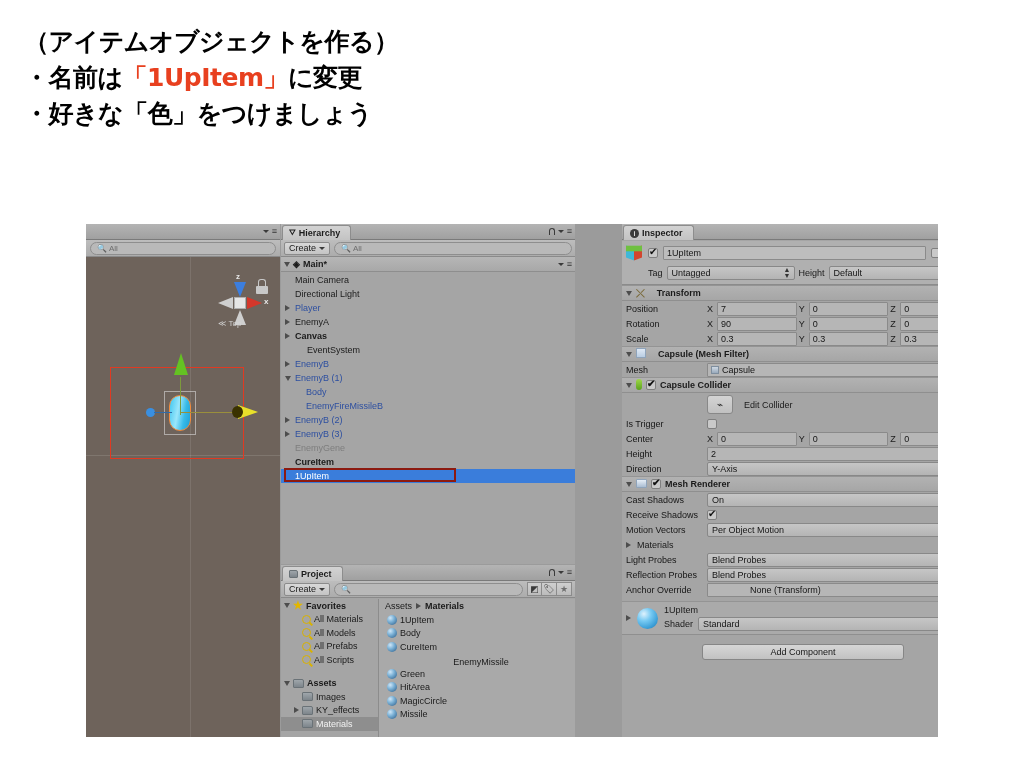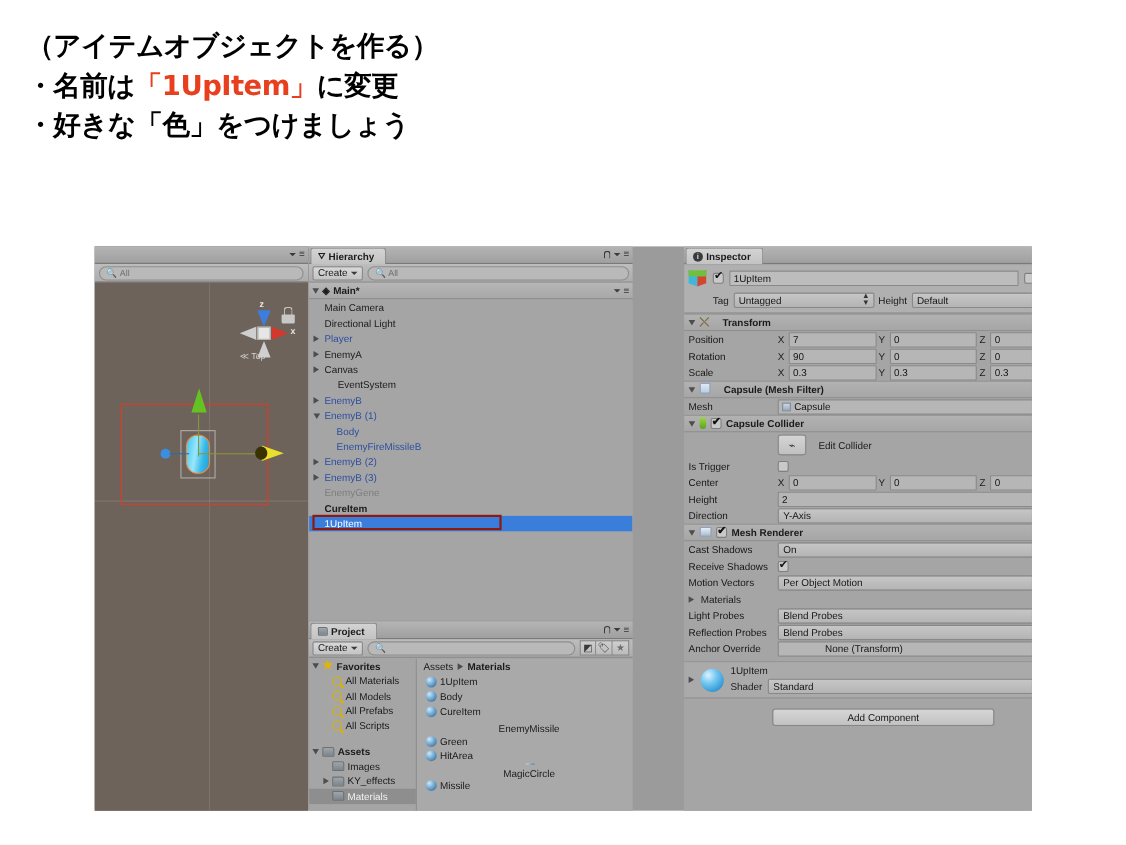--- a/index.html
+++ b/index.html
@@ -331,21 +331,21 @@
             <span class="tri-r"></span>
           </span>
           <span class="hlabel prefab">Player</span>
         </div>
         <div class="hrow" style="padding-left: 4px;">
           <span class="arrow-slot">
             <span class="tri-r"></span>
           </span>
           <span class="hlabel">EnemyA</span>
         </div>
-        <div class="hrow" style="padding-left: 4px;">
+        <div class="hrow" style="padding-left: 4px; font-weight: bold;">
           <span class="arrow-slot">
             <span class="tri-r"></span>
           </span>
           <span class="hlabel">Canvas</span>
         </div>
         <div class="hrow" style="padding-left: 16px;">
           <span class="arrow-slot"></span>
           <span class="hlabel">EventSystem</span>
         </div>
         <div class="hrow" style="padding-left: 4px;">
@@ -496,21 +496,21 @@
               <span>EnemyMissile</span>
             </div>
             <div class="prow" style="padding-left: 8px;">
               <span class="matball"></span>
               <span>Green</span>
             </div>
             <div class="prow" style="padding-left: 8px;">
               <span class="matball"></span>
               <span>HitArea</span>
             </div>
-            <div class="prow" style="padding-left: 8px; flex-direction: column;">
+            <div class="prow" style="padding-left: 8px;">
               <span class="matball"></span>
               <span>MagicCircle</span>
             </div>
             <div class="prow" style="padding-left: 8px;">
               <span class="matball"></span>
               <span>Missile</span>
             </div>
           </div>
       </div>
     </div>

